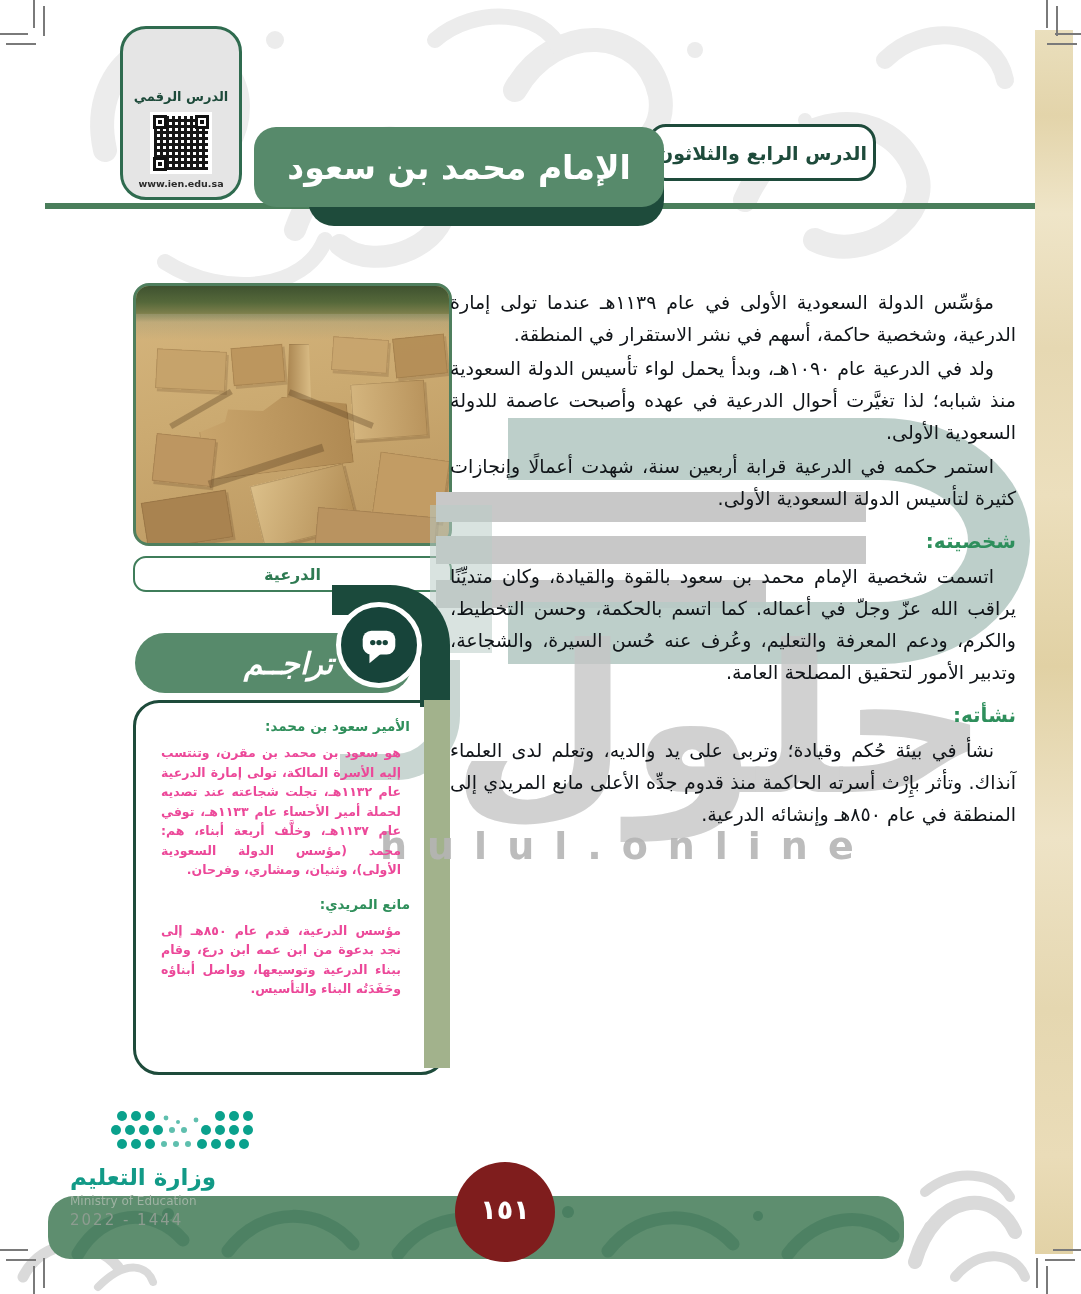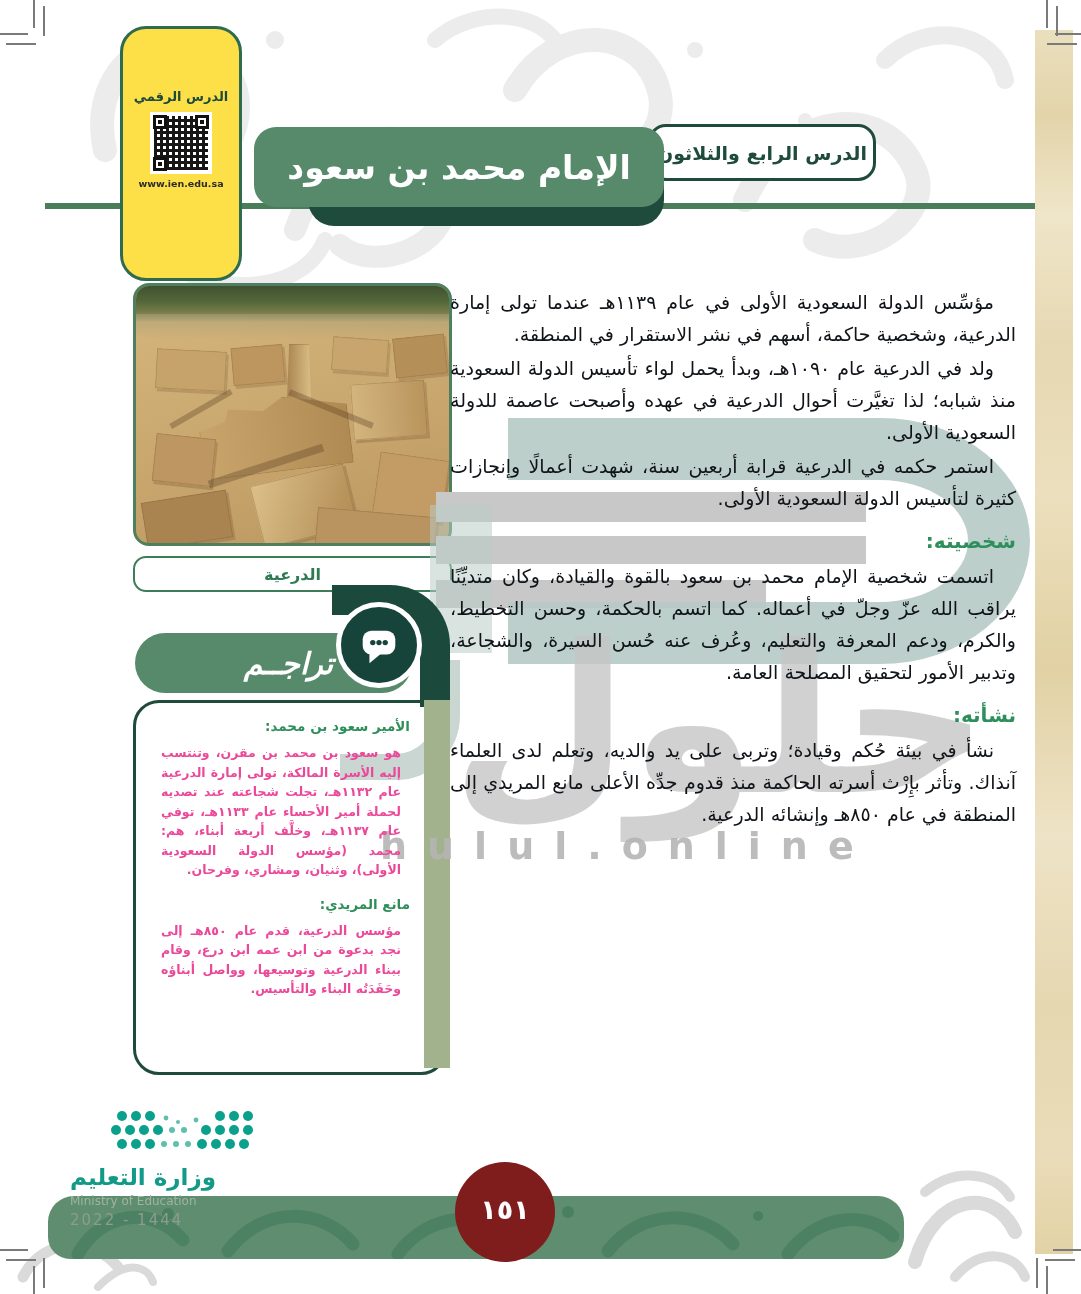--- a/index.html
+++ b/index.html
@@ -23,21 +23,21 @@
   
   .green-rule{left:45px;top:203px;width:990px;height:6px;background:#4a7e5b;}
   .banner-dark{left:308px;top:150px;width:356px;height:76px;background:#1e4b3b;border-radius:26px;}
   .title-banner{left:254px;top:127px;width:410px;height:80px;background:#578a6b;border-radius:22px;
     display:flex;align-items:center;justify-content:center;}
   .title-banner span{color:#fff;font-size:33px;font-weight:bold;}
   .lesson-badge{left:648px;top:124px;width:228px;height:57px;background:#fff;border:3px solid #1e4b3b;
     border-radius:18px;display:flex;align-items:center;justify-content:center;box-sizing:border-box;}
   .lesson-badge span{color:#1e4b3b;font-size:19px;font-weight:bold;}
 
-  .qr-tab{left:120px;top:26px;width:122px;height:255px;background:#fde047;border:3px solid #2f6b4f;
+  .qr-tab{left:120px;top:26px;width:122px;height:174px;background:#e5e5e5;border:3px solid #2f6b4f;
     border-radius:26px;box-sizing:border-box;text-align:center;}
   .qr-label{margin-top:60px;font-size:13px;font-weight:bold;color:#1d4a3a;direction:rtl;}
   .qr-box{position:relative;width:58px;height:58px;margin:8px auto 4px;background:#fff;padding:2px;}
   .qr-pattern{position:absolute;inset:4px;
     background:repeating-linear-gradient(90deg,#161616 0 3px,transparent 3px 6px),
                repeating-linear-gradient(0deg,#161616 0 3px,#ffffff 3px 6px);}
   .finder{position:absolute;width:14px;height:14px;border:3px solid #111;background:#fff;box-sizing:border-box;}
   .finder::after{content:"";position:absolute;left:2px;top:2px;width:4px;height:4px;background:#111;}
   .f-tl{left:3px;top:3px;} .f-tr{right:3px;top:3px;} .f-bl{left:3px;bottom:3px;}
   .qr-url{font-size:9.5px;font-weight:bold;color:#2b2b2b;}

